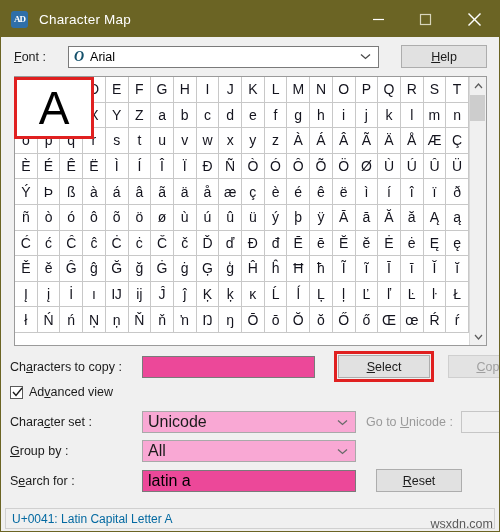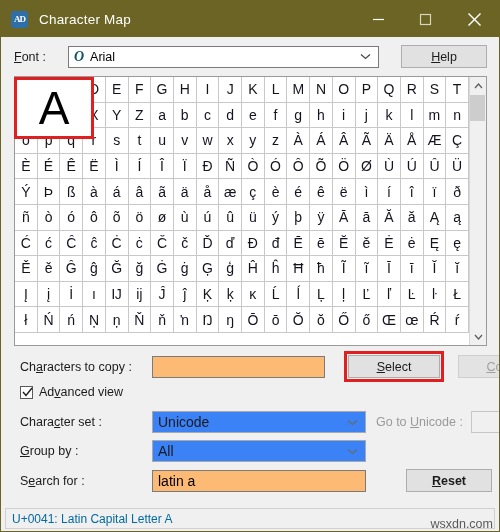--- a/index.html
+++ b/index.html
@@ -180,28 +180,28 @@
     z-index: 20;
   }
   .magnifier span {
     font-size: 46px;
     line-height: 1;
     color: #000000;
     font-family: "Liberation Sans", sans-serif;
   }
 
   
-  .lower { padding: 9px 12px 0 19px; }
+  .lower { padding: 9px 12px 0 9px; }
   .row { display: flex; align-items: center; margin-bottom: 7px; }
   .row .lbl-col { width: 132px; flex: 0 0 132px; }
   .text-input {
     height: 22px;
-    background: #fdba74;
+    background: #ec4899;
     border: 1px solid #7a7a7a;
-    font-size: 14px;
+    font-size: 16px;
     color: #000;
     display: flex; align-items: center;
     padding: 0 5px;
   }
   .copy-field { width: 173px; flex: 0 0 173px; }
   .sel-wrap { position: relative; margin-left: 23px; }
   .sel-hl {
     position: absolute;
     left: -4px; top: -4px; right: -4px; bottom: -4px;
     border: 3px solid #e02020;
@@ -216,46 +216,46 @@
     border: 1px solid #5a5a5a;
     background: #fff;
     margin-right: 6px;
     position: relative;
     flex: 0 0 13px;
   }
   .checkbox svg { position: absolute; left: 1px; top: 0px; }
 
   .combo {
     height: 22px;
-    background: #3b82f6;
+    background: #f9a8d4;
     border: 1px solid #a9a9a9;
     display: flex; align-items: center;
     padding: 0 5px;
-    font-size: 14px;
+    font-size: 16px;
     color: #1b1b1b;
     position: relative;
     width: 214px;
     flex: 0 0 214px;
   }
   .goto-lbl {
     font-size: 12.5px;
     color: #9a9a9a;
     margin-left: 10px;
     white-space: nowrap;
   }
   .goto-lbl u { text-decoration: underline; }
   .goto-input {
     width: 41px; height: 22px;
     background: #f0f0f0;
     border: 1px solid #c6c6c6;
     margin-left: 8px;
     flex: 0 0 41px;
   }
   .search-input { width: 214px; flex: 0 0 214px; }
-  .btn-reset { width: 83px; margin-left: 40px; font-weight: bold; }
+  .btn-reset { width: 83px; margin-left: 20px; }
 
   
   .statusbar {
     position: absolute;
     left: 4px; right: 4px; bottom: 4px;
     height: 21px;
     background: #f0f0f0;
     border: 1px solid #d0d0d0;
     display: flex; align-items: center;
     padding: 0 6px;

